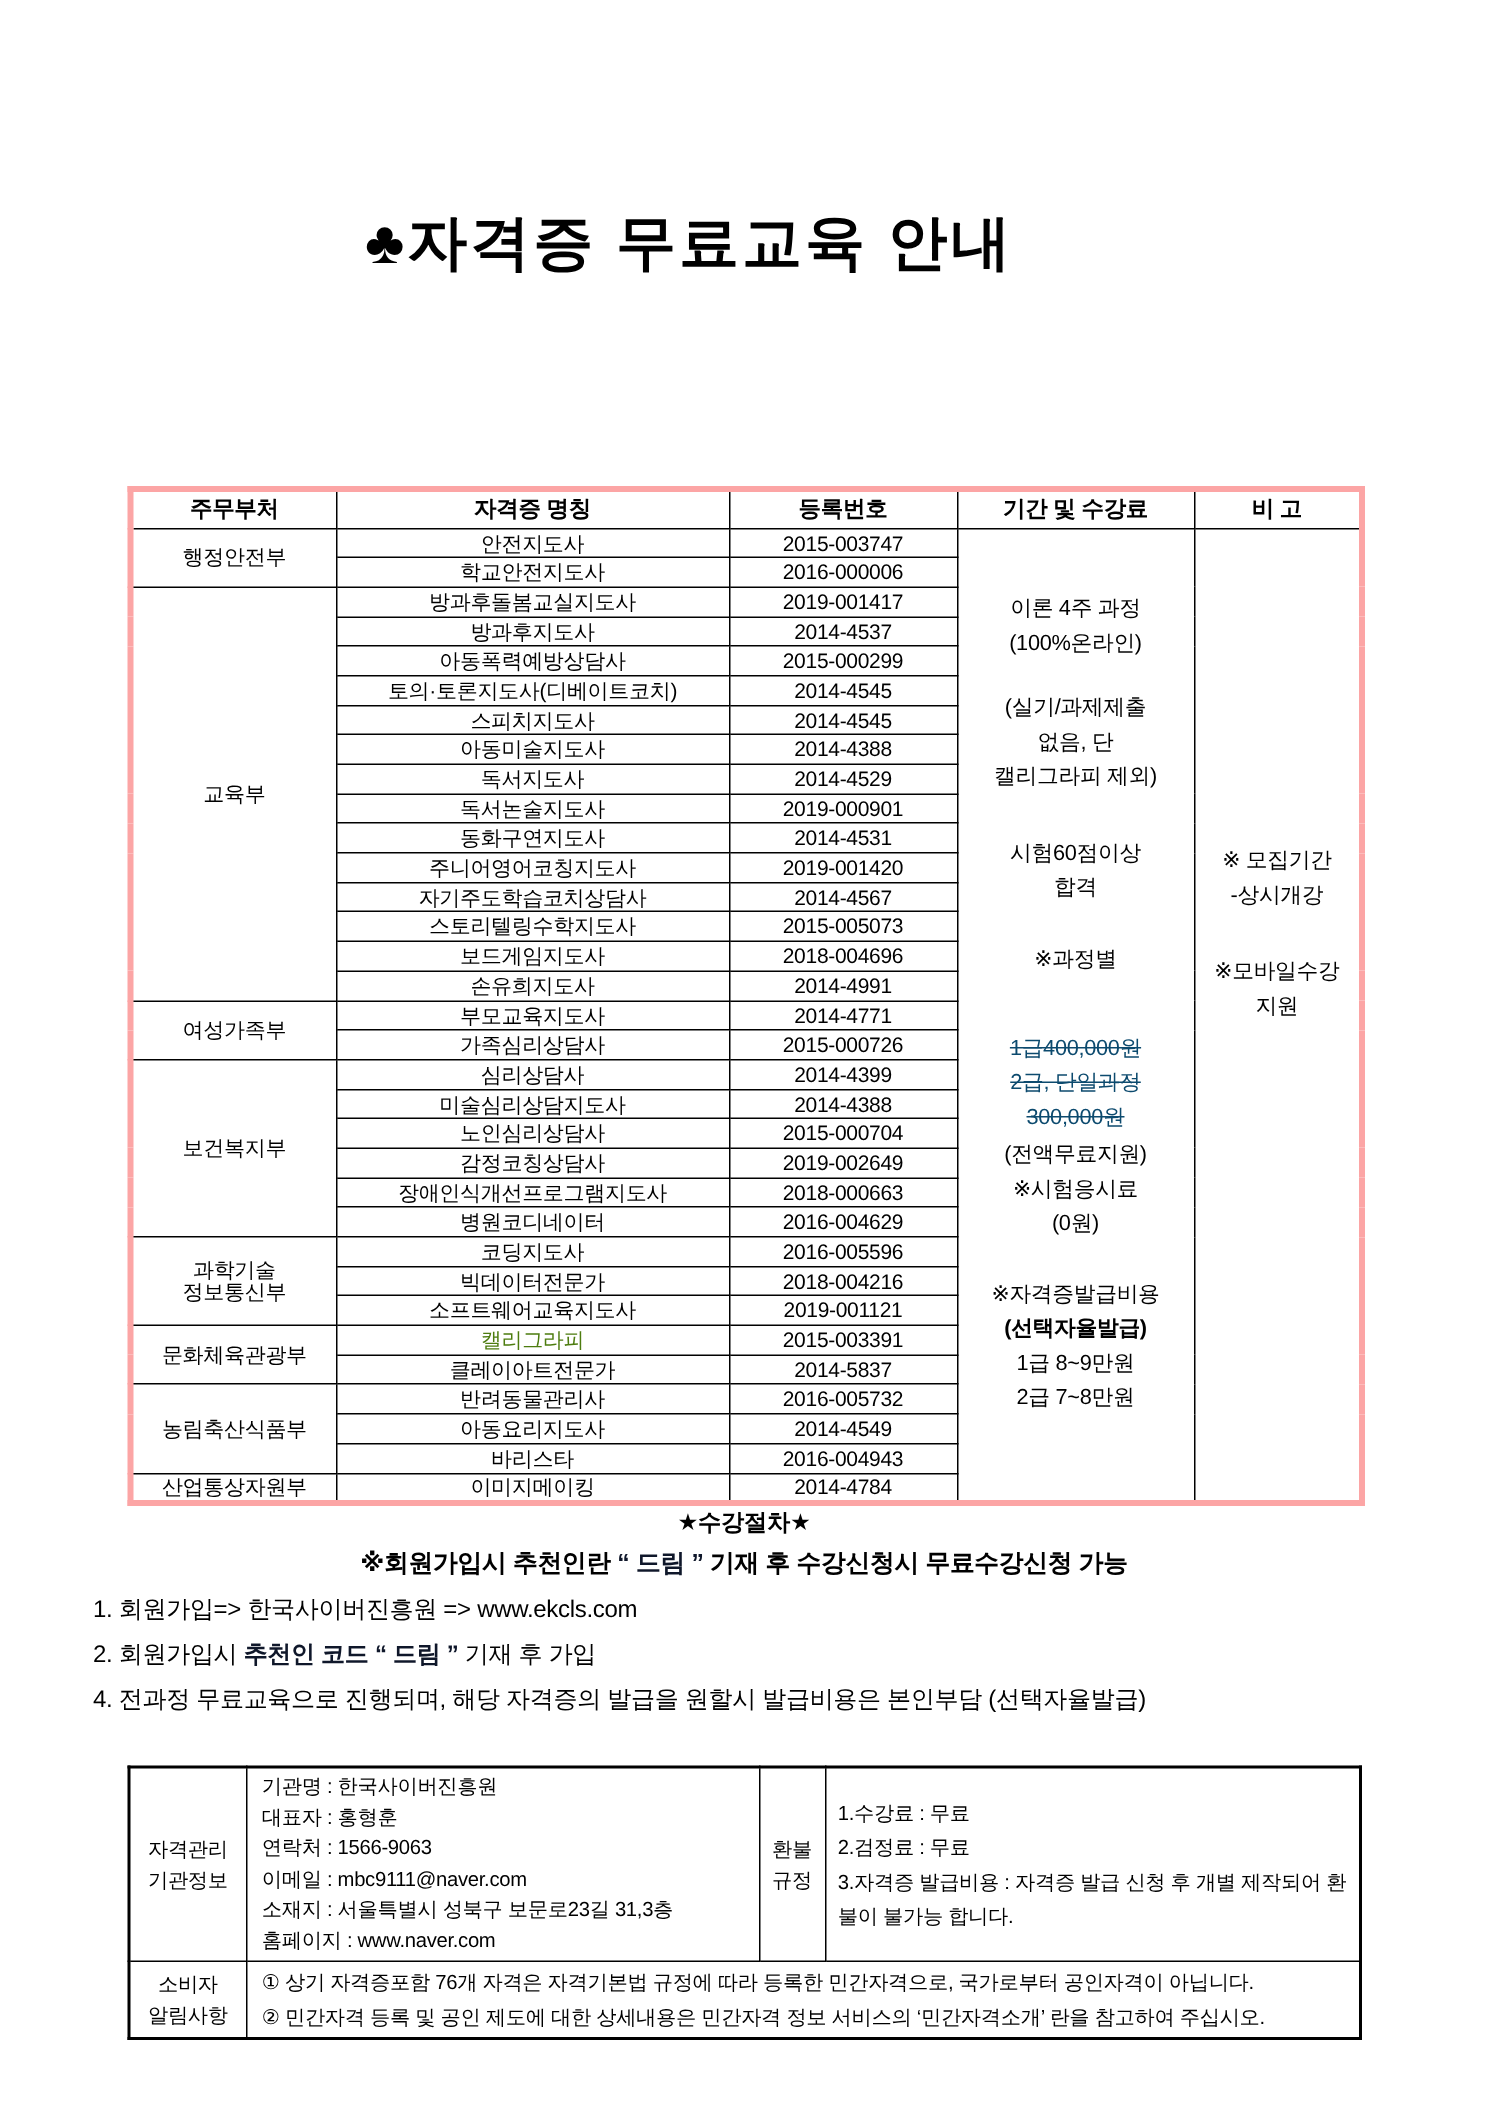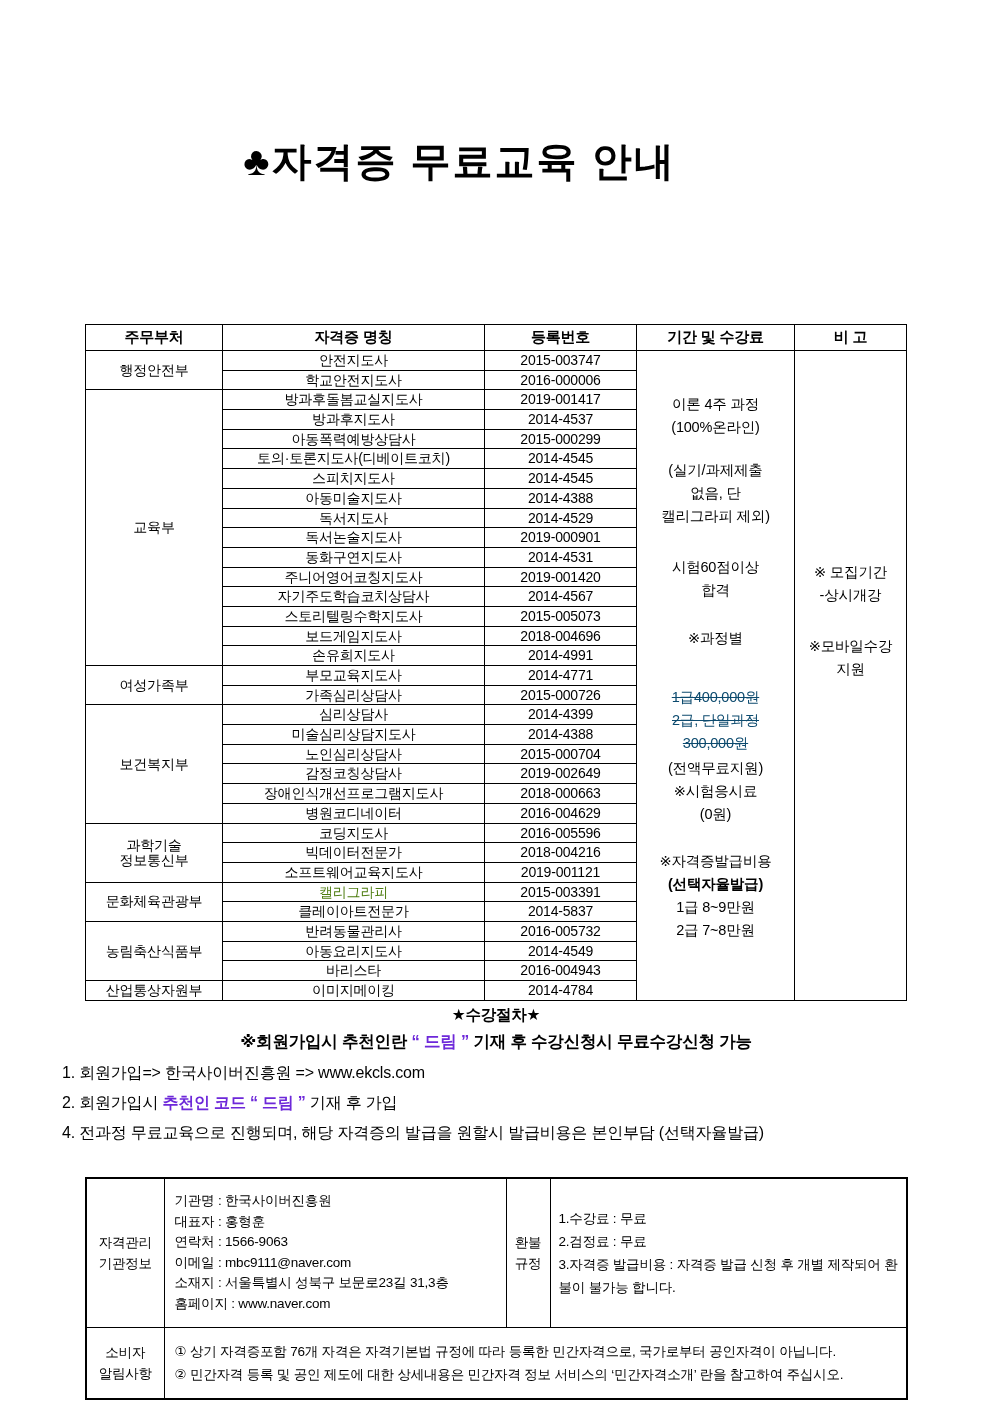--- a/index.html
+++ b/index.html
@@ -12,50 +12,50 @@
   .title {
     position:absolute; top:95px; left:0; width:100%;
     text-align:center; font-size:40px; font-weight:bold; letter-spacing:2px;
   }
   .intro { position:absolute; top:170px; left:84px; right:40px; font-size:16px; }
   .intro-line { margin-bottom:11px; }
   .intro-note { font-size:14.5px; font-weight:bold; margin-left:-10px; margin-top:2px; }
 
   table.mtable {
     position:absolute; top:285px; left:85px; width:821px;
-    border-collapse:collapse; table-layout:fixed; border:1px solid #fca5a5;
+    border-collapse:collapse; table-layout:fixed; border:4px solid #fca5a5;
     background:#fff;
   }
   .mtable th, .mtable td {
     border:1px solid #000; text-align:center; vertical-align:middle;
     padding:0; overflow:hidden; white-space:nowrap;
   }
   .mtable thead th { font-size:15px; font-weight:bold; height:26px; }
   .mtable tbody tr { height:19.7px; }
   .mtable tbody td { font-size:14px; line-height:1.05; }
   .mtable td.feecell, .mtable td.notecell { vertical-align:top; font-size:14.5px; white-space:normal; }
   .feecell div, .notecell div { line-height:23px; }
   .strike { color:#0c4a6e; text-decoration:line-through; }
   .salmon { color:#4d7c0f; }
   .boldline { font-weight:bold; }
 
   .proc { position:absolute; top:966px; left:0; width:992px; }
   .proc-title { text-align:center; font-weight:bold; font-size:15.5px; }
   .proc-sub { text-align:center; font-weight:bold; font-size:16.5px; margin-top:5px; }
   .steps { margin:10px 0 0 62px; font-size:16px; }
   .step { margin-bottom:9px; }
-  .red { color:#6d28d9; }
+  .red { color:#0f172a; }
   .step .red { font-weight:bold; }
 
   table.btable {
     position:absolute; top:1138px; left:85px; width:821px;
     border-collapse:collapse; table-layout:fixed; border:2px solid #000;
     font-size:13.5px; background:#fff;
   }
-  .btable td { border:1px solid #000; vertical-align:middle; padding:12px 4px; }
+  .btable td { border:1px solid #000; vertical-align:middle; padding:2px 4px; }
   .btable td.labelcell { text-align:center; line-height:21px; }
   .orgcell div { line-height:20.6px; text-align:left; padding-left:6px; }
   .refundcell div { line-height:23px; text-align:left; padding-left:4px; }
   .noticecell div { line-height:23px; text-align:left; padding-left:6px; }
   tr.brow1 { height:124px; }
   tr.brow2 { height:48px; }
 </style>
 </head>
 <body>
 

